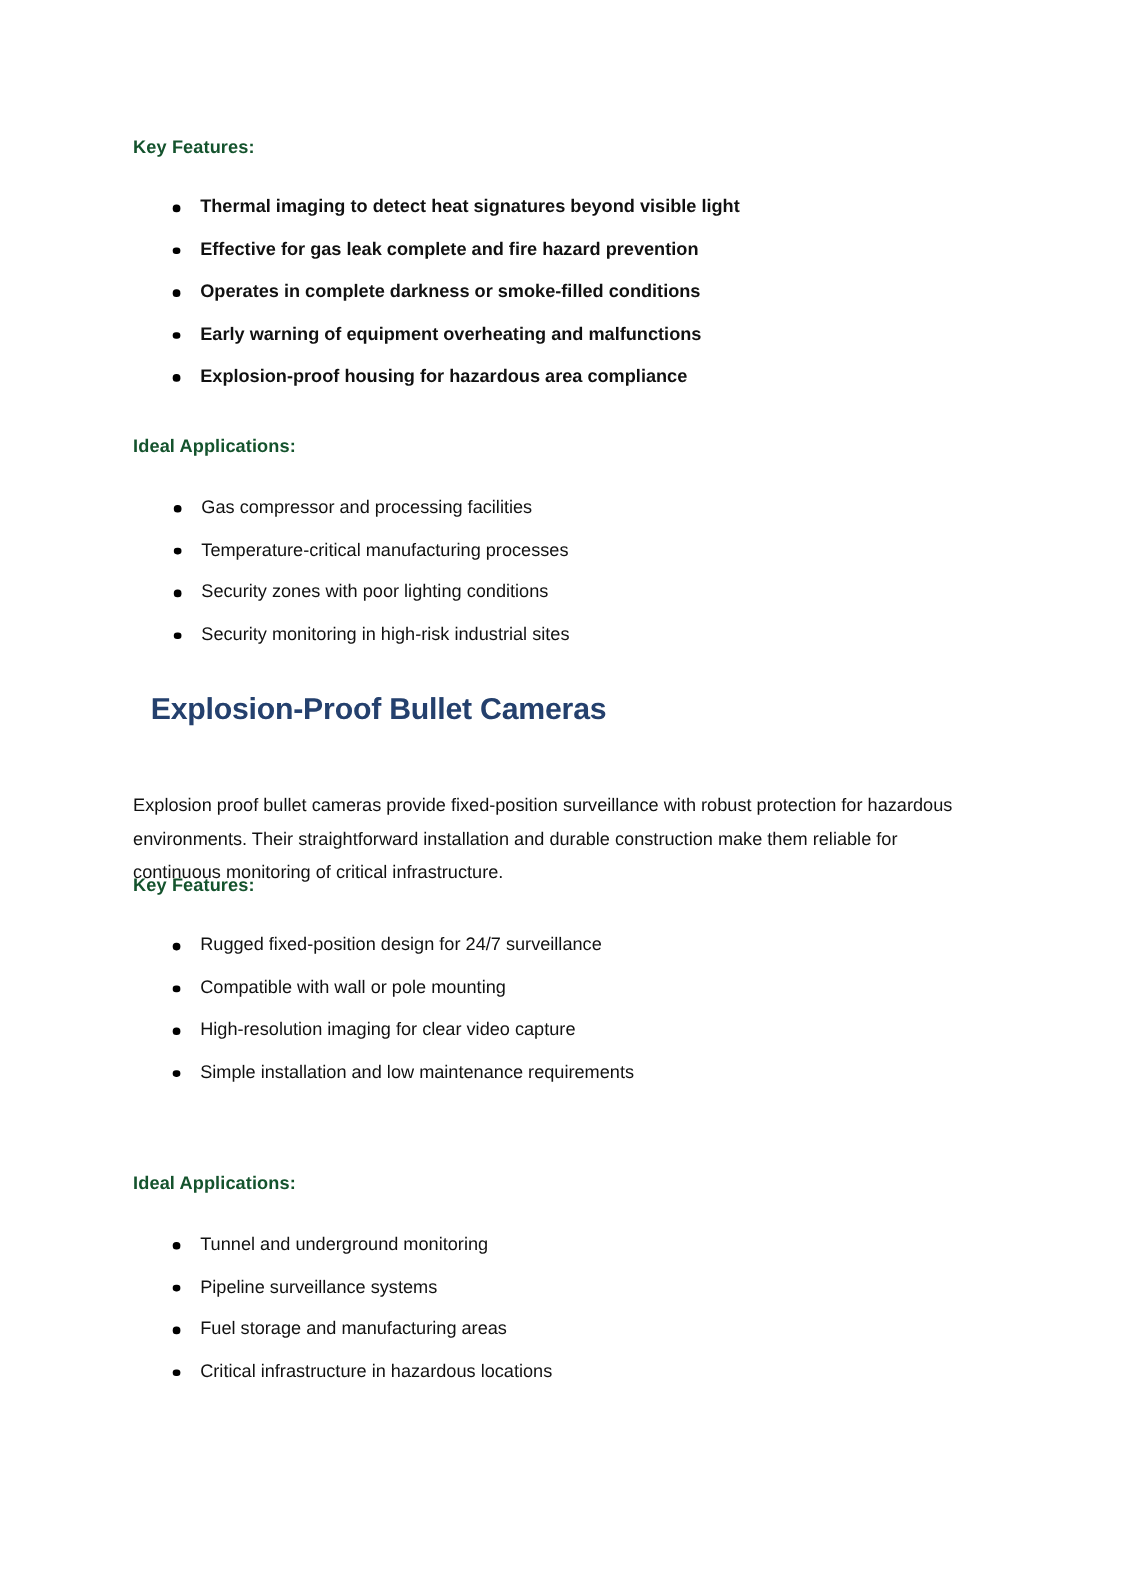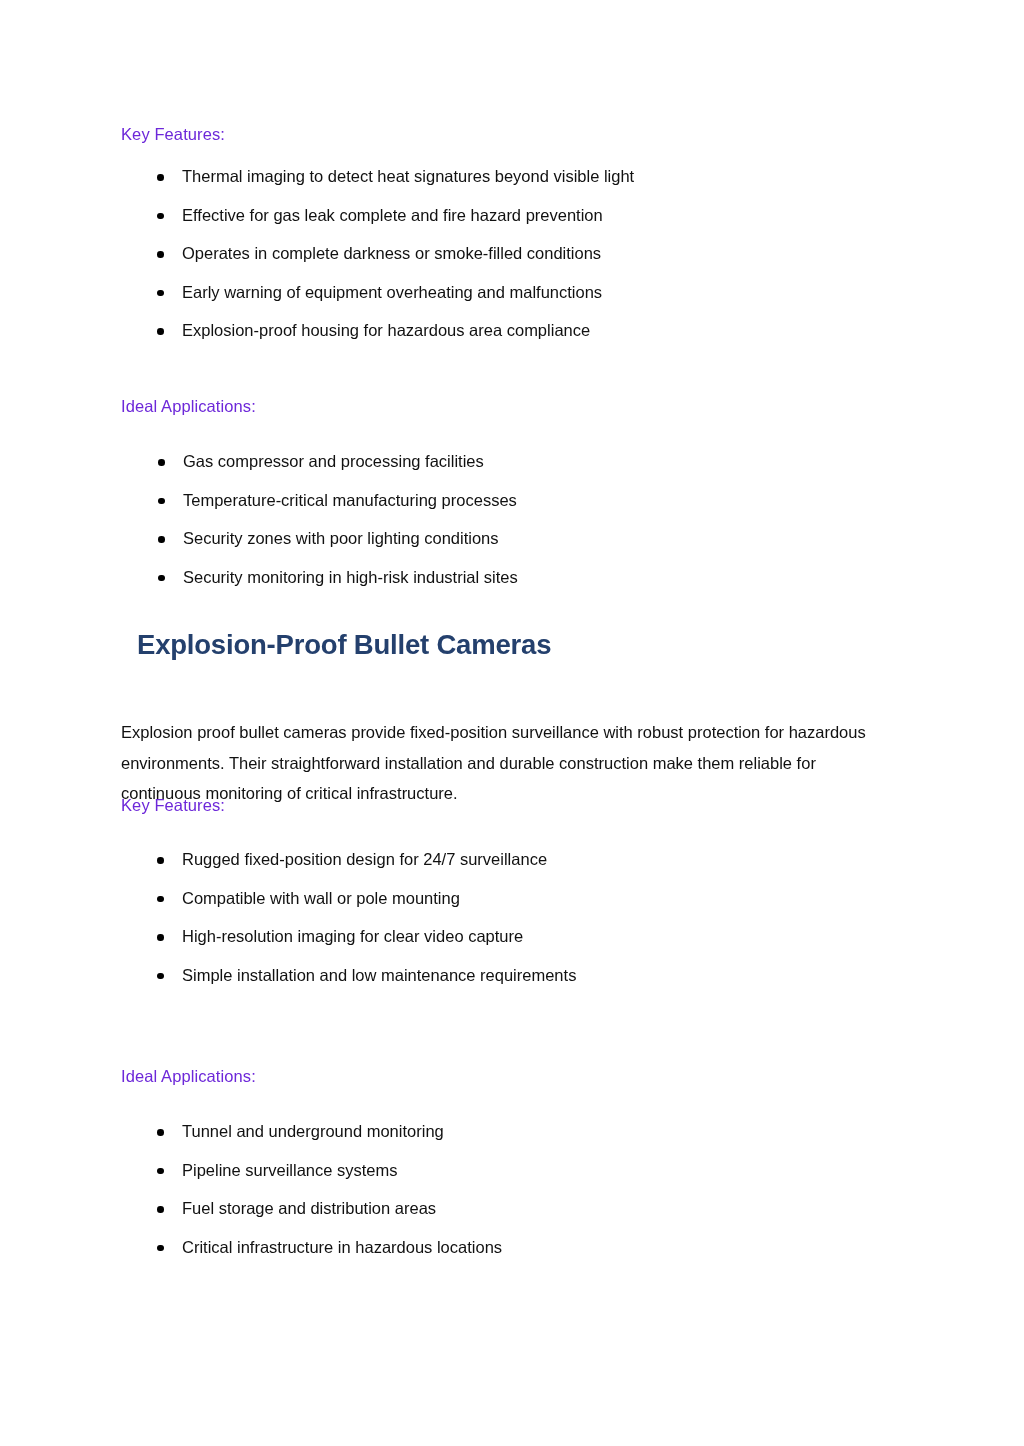--- a/index.html
+++ b/index.html
@@ -22,23 +22,23 @@
   }
   .content {
     position: absolute;
     left: 121px;
     top: 0;
     width: 772px;
   }
 
   
   .subheading {
-    color: #6d28d9;
+    color: #14532d;
     font-size: 16.5px;
-    font-weight: normal;
+    font-weight: bold;
     line-height: 20px;
     letter-spacing: 0.1px;
     margin: 0;
   }
 
   
   .section-title {
     color: #24406d;
     font-size: 27.5px;
     font-weight: bold;
@@ -76,21 +76,21 @@
     left: 36px;
     top: 8px;
     width: 6.5px;
     height: 6.5px;
     border-radius: 50%;
     background: #000000;
   }
 
   
   .blk-keyfeat-1 { position: absolute; top: 124px;  left: 0; }
-  .list-keyfeat-1 { position: absolute; top: 166px;  left: 0; }
+  .list-keyfeat-1 { position: absolute; top: 178px;  left: 0; font-weight: bold; }
   .blk-ideal-1   { position: absolute; top: 396px;  left: 0; }
   .list-ideal-1  { position: absolute; top: 451px;  left: 1px; }
   .blk-title     { position: absolute; top: 628px;  left: 0; margin-left: 16px; }
   .blk-para      { position: absolute; top: 673px;  left: 0; margin-top: 44px; }
   .blk-keyfeat-2 { position: absolute; top: 795px;  left: 0; }
   .list-keyfeat-2 { position: absolute; top: 849px; left: 0; }
   .blk-ideal-2   { position: absolute; top: 1066px; left: 0; }
   .list-ideal-2  { position: absolute; top: 1121px; left: 0; }
 </style>
 </head>
@@ -176,21 +176,21 @@
       <li>
         <span class="bullet-dot"></span>
         <span>Tunnel and underground monitoring</span>
       </li>
       <li>
         <span class="bullet-dot"></span>
         <span>Pipeline surveillance systems</span>
       </li>
       <li>
         <span class="bullet-dot"></span>
-        <span>Fuel storage and distribution areas</span>
+        <span>Fuel storage and manufacturing areas</span>
       </li>
       <li>
         <span class="bullet-dot"></span>
         <span>Critical infrastructure in hazardous locations</span>
       </li>
     </ul>
 
   </div>
 </div>
 

